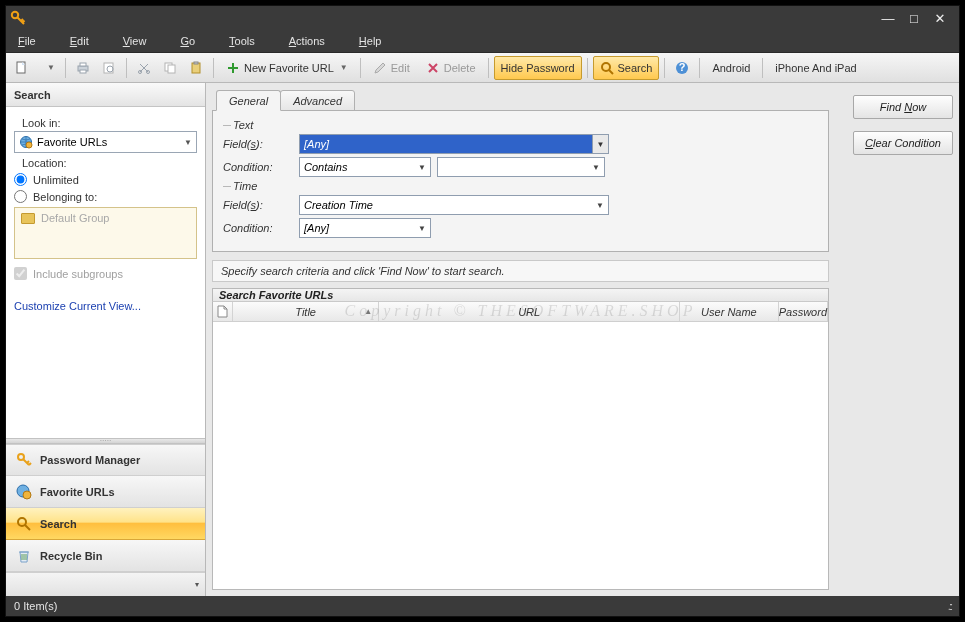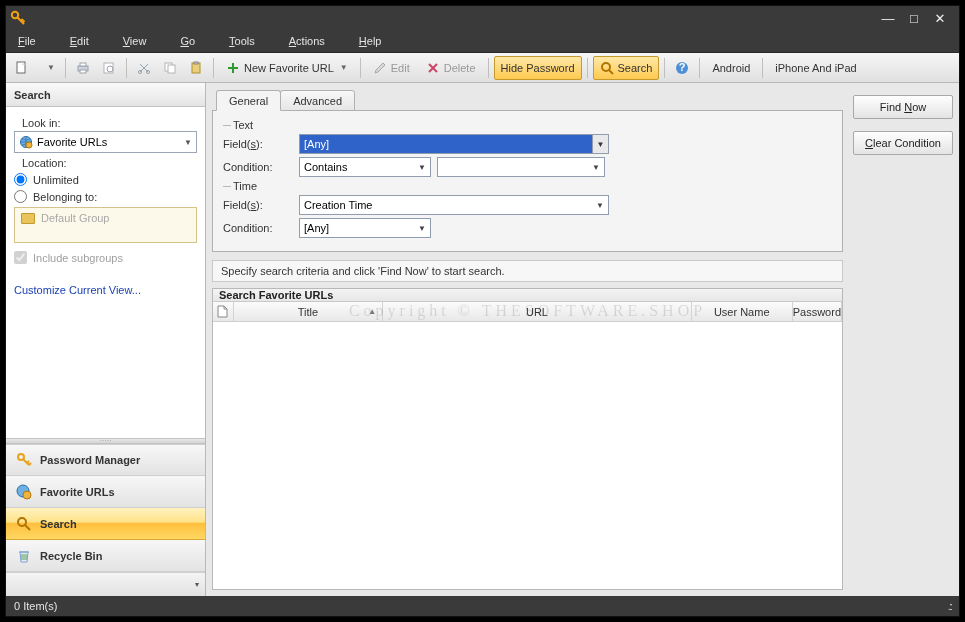--- a/index.html
+++ b/index.html
@@ -37,36 +37,36 @@
 
 
 .sidebar { width: 200px; display: flex; flex-direction: column; border-right: 1px solid #b8b8b8; background: #eee; }
 .side-head { height: 24px; background: linear-gradient(#fafafa,#e4e4e4); border-bottom: 1px solid #c4c4c4; display:flex; align-items:center; font-weight:bold; color:#333; padding:0 8px; }
 .side-body { padding: 6px 8px 8px 8px; background: #fff; flex: 0 0 auto; }
 .lbl { color:#333; margin: 4px 0 2px 0; display:block;padding-left:8px; }
 .combo { width: 100%; height: 22px; border: 1px solid #9aa6b4; background:#fff; display:flex; align-items:center; padding:0 4px; position:relative; cursor:pointer; }
 .combo .caret { position:absolute; right:4px; font-size:8px; color:#555; }
 .radio-row, .check-row { display:flex; align-items:center; gap:6px; margin:4px 0; color:#333; }
 .radio-row input, .check-row input { margin: 0; }
-.group-box { margin-top:2px; height:36px; border:1px solid #d4c38a; background:#fdf9ea; padding:4px 6px; color:#a8a8a8; display:flex; align-items:flex-start; gap:6px; }
+.group-box { margin-top:2px; height:52px; border:1px solid #d4c38a; background:#fdf9ea; padding:4px 6px; color:#a8a8a8; display:flex; align-items:flex-start; gap:6px; }
 .folder-icon { width:14px; height:11px; background:#e8c45a; border:1px solid #c49a30; border-radius:1px; display:inline-block; position:relative; top:1px;}
 .side-link { color:#1a3fb0; padding: 8px; cursor:pointer; background:#fff; }
 .side-spacer { flex:1; background:#fff; }
 .side-splitter { height:6px; background: linear-gradient(#e8e8e8,#d4d4d4); border-top:1px solid #c2c2c2; border-bottom:1px solid #c2c2c2; text-align:center; color:#999; font-size:7px; line-height:4px; }
 
 .nav-list { background:#ececec; }
 .nav-item { height:32px; display:flex; align-items:center; gap:8px; padding:0 10px; border-top:1px solid #cfcfcf; border-bottom:1px solid #cfcfcf; background: linear-gradient(#f7f7f7,#e3e3e3); color:#333; font-weight:bold; cursor:pointer; margin-bottom:0;}
 .nav-item + .nav-item { border-top:none; }
 .nav-item.selected { background: linear-gradient(#fff2bf 0%, #ffe38a 45%, #ffbf3e 50%, #ffd862 100%); border-color:#d9a738; }
 .nav-tail { height:24px; border-top:1px solid #cfcfcf; background: linear-gradient(#f4f4f4,#e2e2e2); display:flex; justify-content:flex-end; align-items:center; padding-right:6px; cursor:pointer; }
 .nav-tail .caret { font-size:8px; color:#555; }
 .nav-ico { width:16px; height:16px; display:inline-block; }
 
 
-.content { flex:1; display:flex; background:#e8e8e8; padding:6px; gap:10px; min-width:0; }
+.content { flex:1; display:flex; background:#e8e8e8; padding:6px; gap:24px; min-width:0;font-style:italic; }
 .content-main { flex:1; display:flex; flex-direction:column; min-width:0; }
 .content-side { width:100px; display:flex; flex-direction:column; gap:12px; padding-top:6px; }
 .push-btn { height:24px; border:1px solid #a8a8a8; background: linear-gradient(#fefefe,#e4e4e4); border-radius:2px; cursor:pointer; color:#222; display:flex; align-items:center; justify-content:center; white-space:nowrap; font-size:11px; padding: 0 4px;}
 .push-btn u { text-decoration: underline; }
 
 
 .tabstrip { height:22px; display:flex; align-items:flex-end; padding-left:4px; position:relative; z-index:2;}
 .tab { height:21px; padding:0 12px; display:flex; align-items:center; border:1px solid #b0b0b0; background:linear-gradient(#f8f8f8,#e6e6e6); color:#333; border-top-left-radius:3px; border-top-right-radius:3px; margin-right:-1px; cursor:pointer; }
 .tab.active { background:#f4f4f4; border-bottom-color:#f4f4f4; position:relative; z-index:2; }
 .tabpage { border:1px solid #b0b0b0; background:#f4f4f4; margin-top:-1px; padding:6px 10px 10px 10px; }

